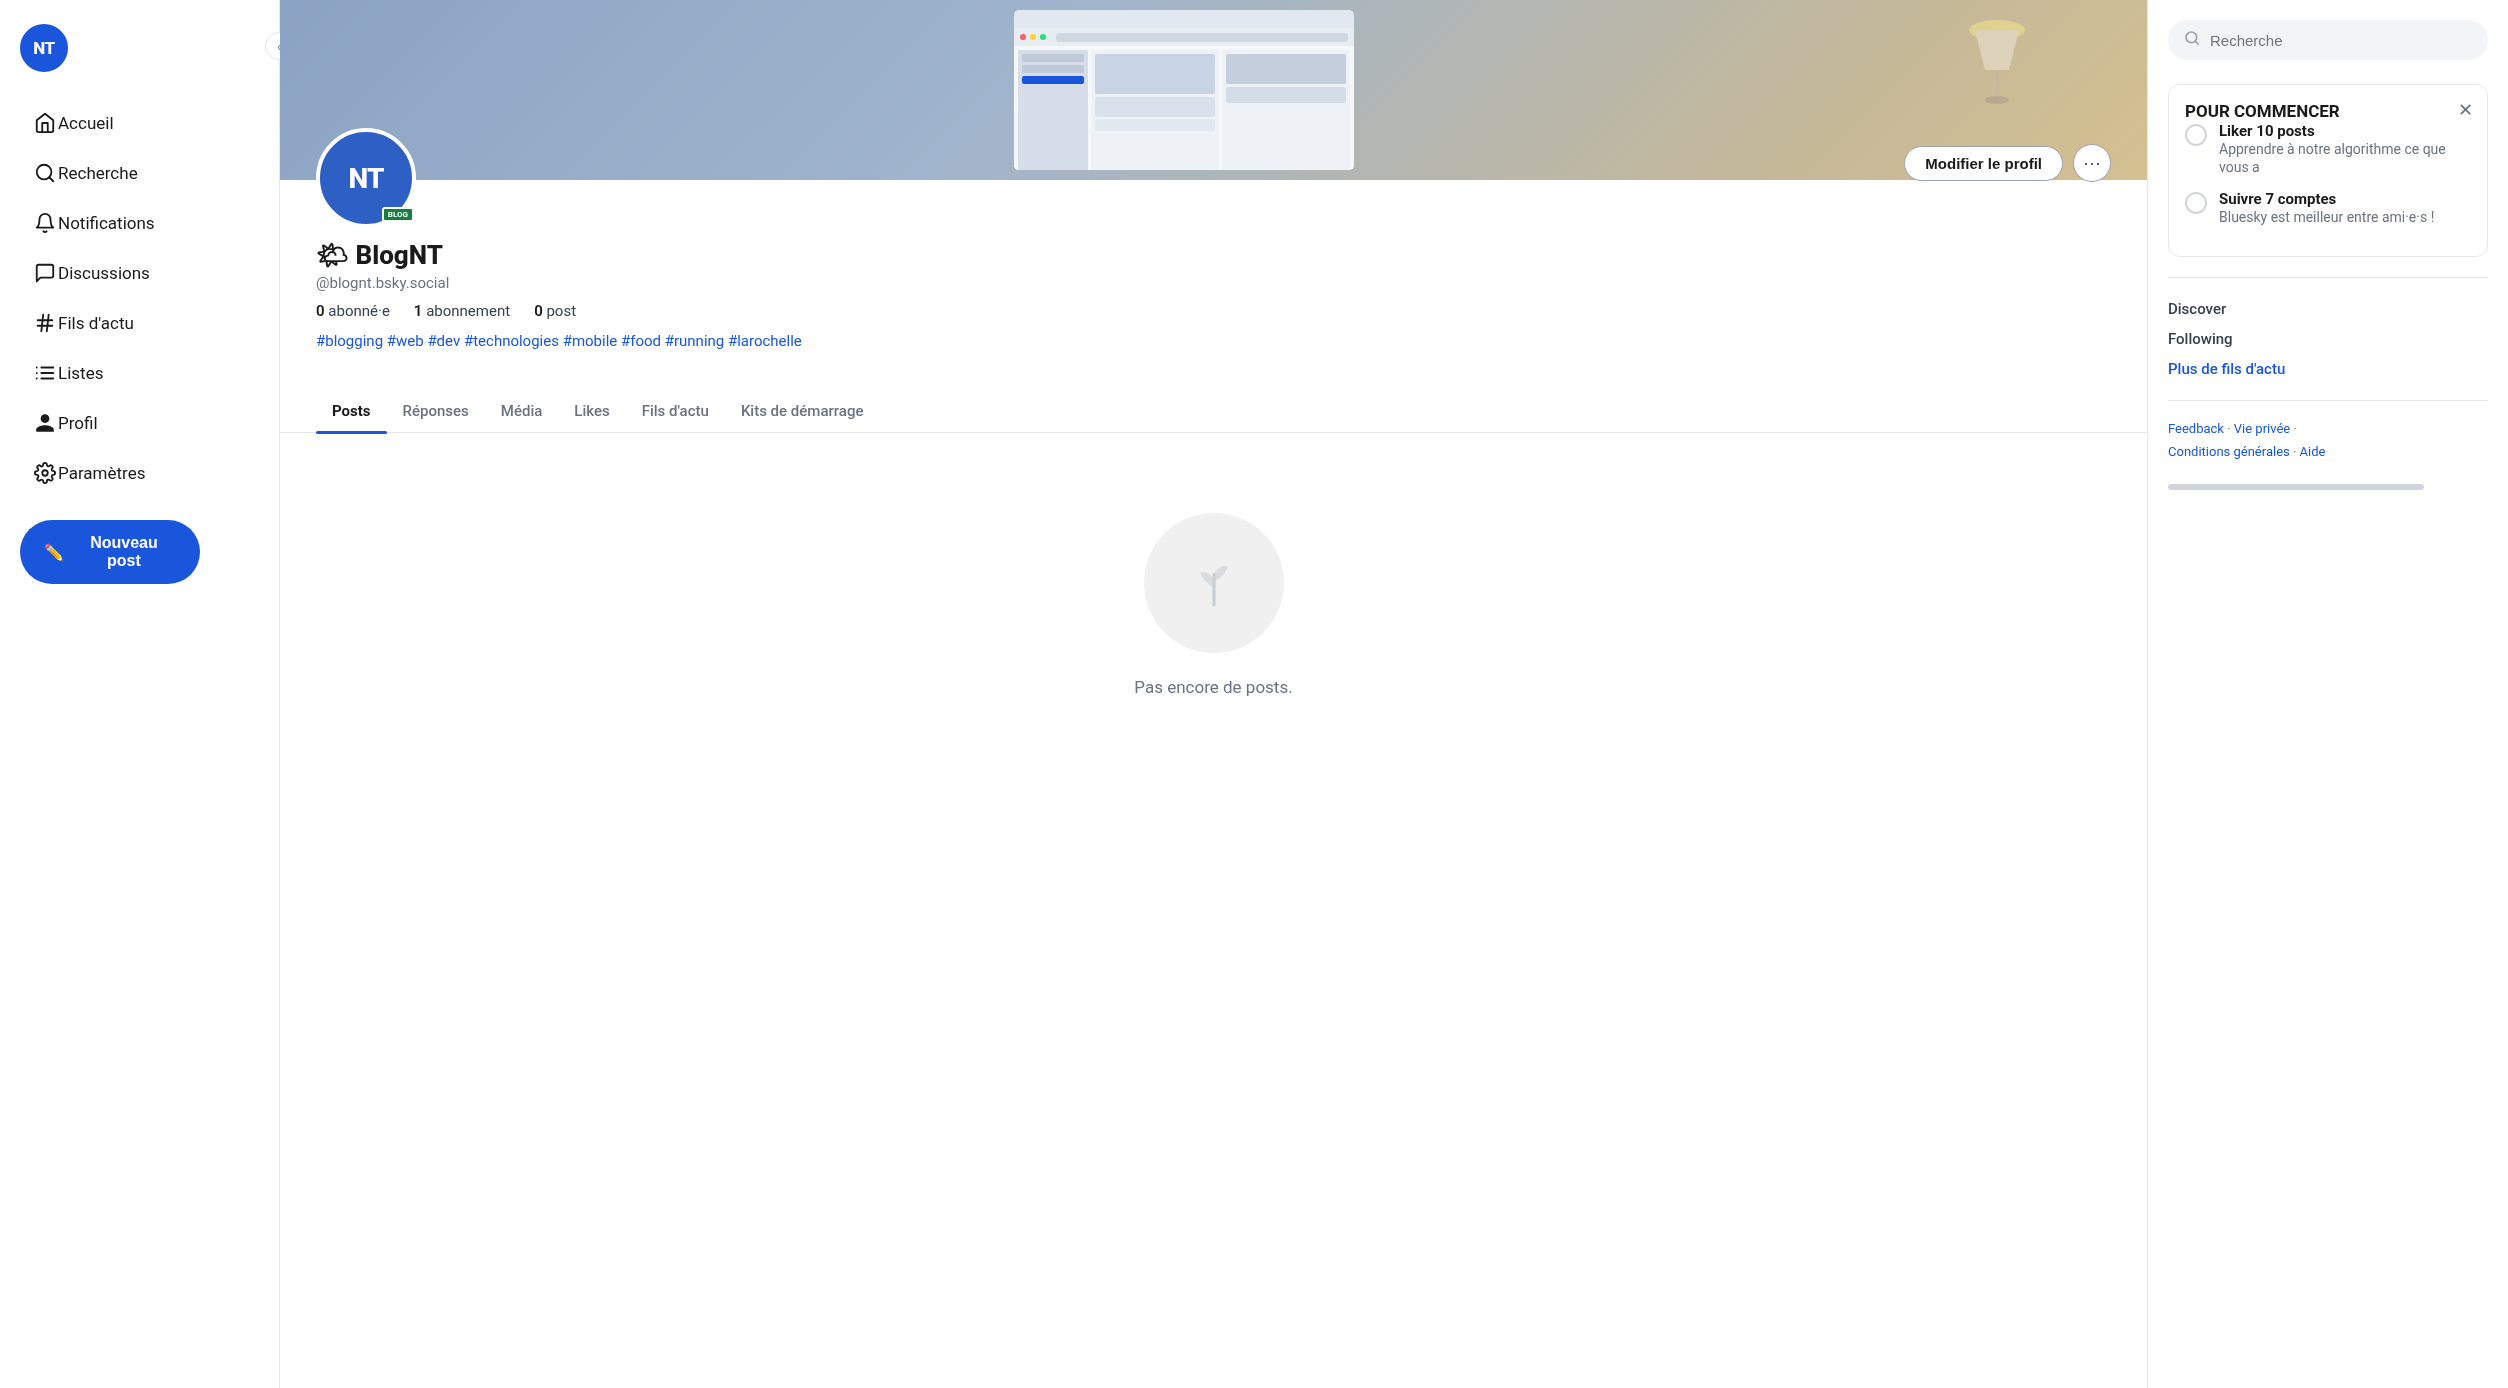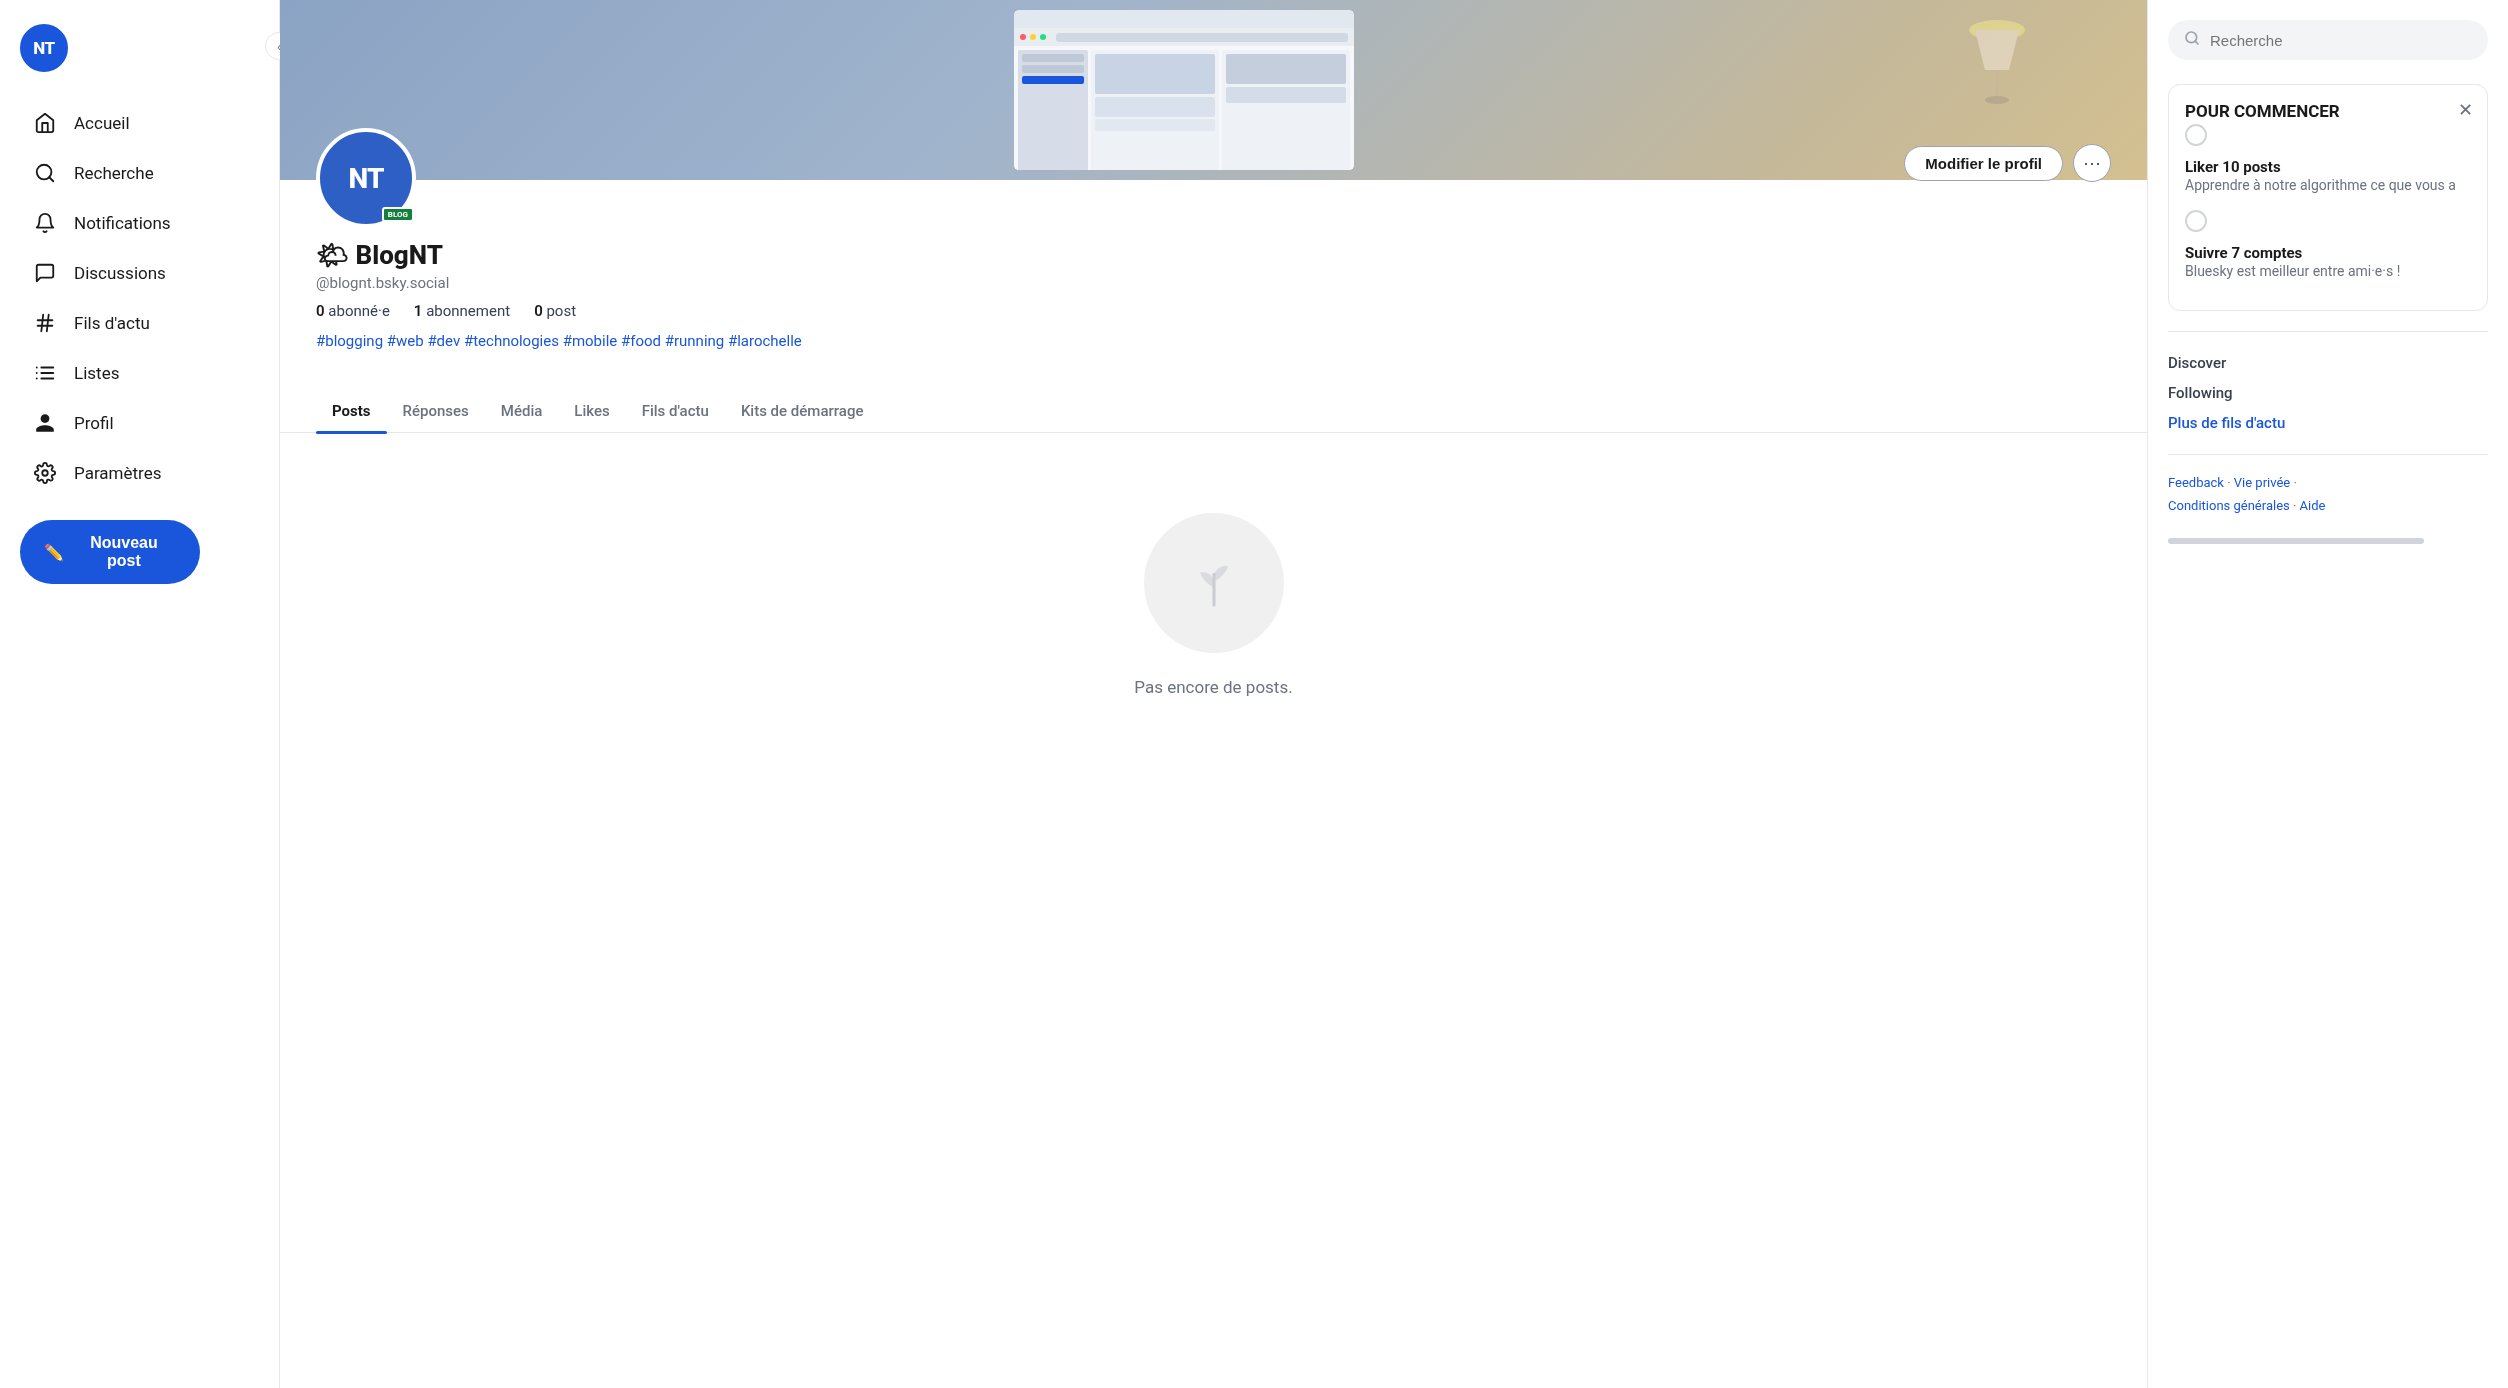--- a/index.html
+++ b/index.html
@@ -54,21 +54,21 @@
       display: flex;
       align-items: center;
       justify-content: center;
       cursor: pointer;
       font-size: 13px;
       color: #6b7280;
     }
     .nav-item {
       display: flex;
       align-items: center;
-      gap: 16px;
+      gap: 0;
       padding: 10px 12px;
       border-radius: 999px;
       cursor: pointer;
       margin-bottom: 4px;
       font-size: 17px;
       color: #1a1a1a;
       transition: background 0.15s;
     }
     .nav-item.active { font-weight: 400; }
     .nav-icon {
@@ -340,21 +340,20 @@
       border: none;
       cursor: pointer;
       font-size: 18px;
       color: #6b7280;
     }
     .checklist-item {
       display: flex;
       gap: 12px;
       margin-bottom: 14px;
       align-items: flex-start;
-      flex-direction: column;
     }
     .check-circle {
       width: 22px;
       height: 22px;
       border-radius: 50%;
       border: 2px solid #d1d5db;
       flex-shrink: 0;
       margin-top: 2px;
     }
     .checklist-item-text strong {

